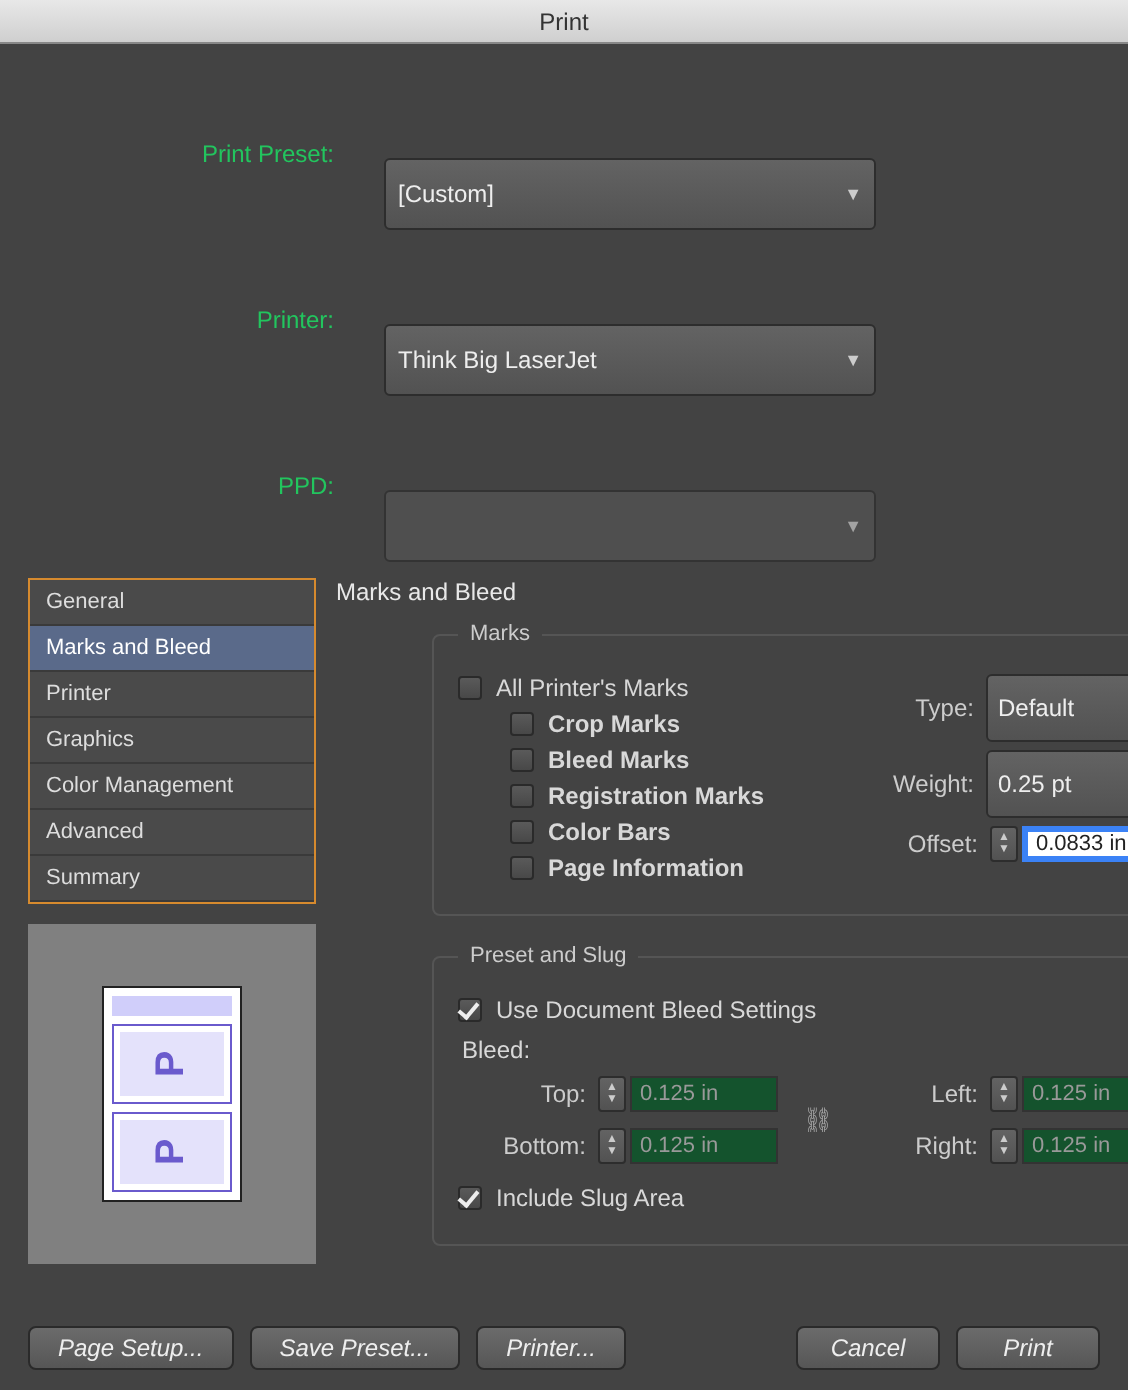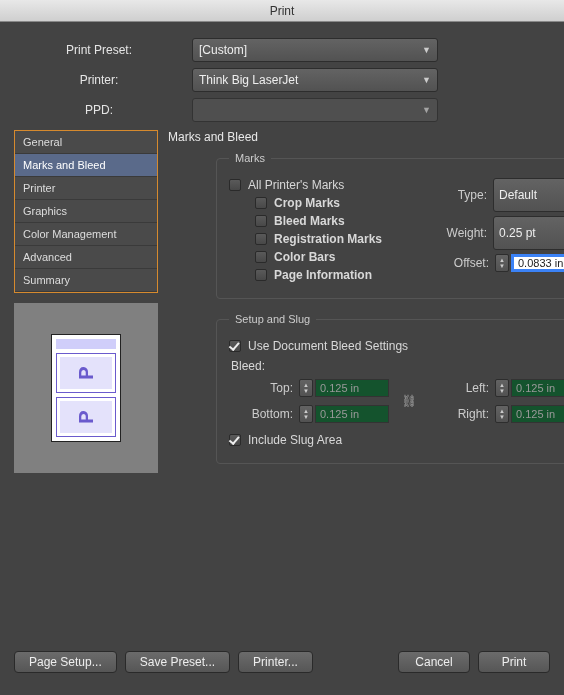--- a/index.html
+++ b/index.html
@@ -1,21 +1,21 @@
 <!DOCTYPE html>
 <html><head>
 <meta charset="utf-8">
 <style>
   * { box-sizing: border-box; margin: 0; padding: 0; font-family: "Helvetica Neue", Arial, sans-serif; font-size: 12px; }
   body { background: #434343; color: #d8d8d8; width: 564px; height: 695px; overflow: hidden; position: relative; }
   .titlebar { height: 22px; background: linear-gradient(#e8e8e8,#cfcfcf); color:#333; display:flex; align-items:center; justify-content:center; border-bottom:1px solid #888; font-size:13px; }
   .content { padding: 10px 14px 0 14px; }
   .form-row { display:flex; align-items:center; margin:6px 0; }
-  .form-row label.left { width: 178px; text-align:center; padding-right:8px; color:#e5e5e5; }
-  .select { flex:1; max-width:246px; height:24px; background:linear-gradient(#636363,#525252); border:1px solid #2d2d2d; border-radius:3px; color:#eee; display:flex; align-items:center; justify-content:space-between; padding:0 6px; position:relative; cursor:pointer; }
+  .form-row label.left { width: 178px; text-align:right; padding-right:25px; color:#22c55e; }
+  .select { flex:1; max-width:246px; height:36px; background:linear-gradient(#636363,#525252); border:1px solid #2d2d2d; border-radius:3px; color:#eee; display:flex; align-items:center; justify-content:space-between; padding:0 6px; position:relative; cursor:pointer;margin-top:41px; }
   .select.disabled { background:#555; color:#888; cursor:default; opacity:0.7;}
   .select .chev { font-size:9px; color:#ccc;}
   .main-cols { display:flex; margin-top:8px; gap:10px; }
   .sidebar { width:144px; border:1px solid #d68a2e; background:#4a4a4a; }
   .sidebar .item { padding:5px 8px; border-bottom:1px solid #3a3a3a; color:#ddd; cursor:pointer; font-size:11px;}
   .sidebar .item.selected { background:#5a6a8a; color:#fff; }
   .rightpane { flex:1; }
   .section-title { color:#e8e8e8; margin-bottom:8px; font-size:12px; }
   fieldset.group { border:1px solid #555; border-radius:4px; padding:10px 12px 12px 12px; margin-bottom:14px; position:relative;margin-left:48px; }
   fieldset.group legend { padding:0 6px; color:#ccc; font-size:11px; }
@@ -35,21 +35,21 @@
   .spin input.disabled { background:#14532d; color:#999; border:1px solid #333;}
   .bleed-grid { display:grid; grid-template-columns: 60px auto 28px 60px auto; row-gap:8px; column-gap:6px; align-items:center; margin:6px 0 10px 4px;}
   .bleed-grid label { text-align:right; color:#ccc; }
   .link-icon { grid-row: span 2; align-self:center; justify-self:center; color:#aaa; font-size:12px; cursor:pointer; }
   .preview-wrap { width:144px; height:170px; background:#808080; margin-top:10px; display:flex; align-items:center; justify-content:center;}
   .page { width:70px; height:108px; background:#fff; border:1px solid #222; padding:4px; display:flex; flex-direction:column; gap:4px;}
   .pg-top { height:10px; background:#d0cefa;}
   .pg-half { flex:1; border:1px solid #6a5acd; position:relative;}
   .pg-half::before { content:""; position:absolute; inset:3px; background:#e4e2fb; }
   .pg-half .letter { position:absolute; left:50%; top:50%; transform:translate(-50%,-50%) rotate(-90deg); font-weight:bold; font-size:20px; color:#6a5acd; z-index:1;}
-  .bottom-bar { position:absolute; bottom:22px; left:14px; right:14px; display:flex; align-items:center;}
+  .bottom-bar { position:absolute; bottom:10px; left:14px; right:14px; display:flex; align-items:center;font-style:italic;}
   .btn { height:22px; padding:0 14px; background:linear-gradient(#6b6b6b,#565656); border:1px solid #2a2a2a; border-radius:4px; color:#eee; display:flex; align-items:center; justify-content:center; cursor:pointer; font-size:12px; min-width:72px;}
   .btn + .btn { margin-left:8px; }
   .spacer { flex:1; }
 </style>
 </head>
 <body>
 
 <div class="titlebar">
   <span>Print</span>
 </div>
@@ -153,21 +153,21 @@
               <div class="spin">
                 <div class="arrows">▲<br>▼</div>
                 <input value="0.0833 in" style="">
               </div>
             </div>
           </div>
         </div>
       </fieldset>
 
       <fieldset class="group">
-        <legend>Setup and Slug</legend>
+        <legend>Preset and Slug</legend>
         <div class="checkbox">
           <span class="cb-box checked"></span>
           <span>Use Document Bleed Settings</span>
         </div>
         <div style="margin:6px 0 0 2px;">Bleed:</div>
         <div class="bleed-grid">
           <label>Top:</label>
           <div class="spin">
             <div class="arrows">▲<br>▼</div>
             <input class="disabled" disabled="" value="0.125 in" style="">

